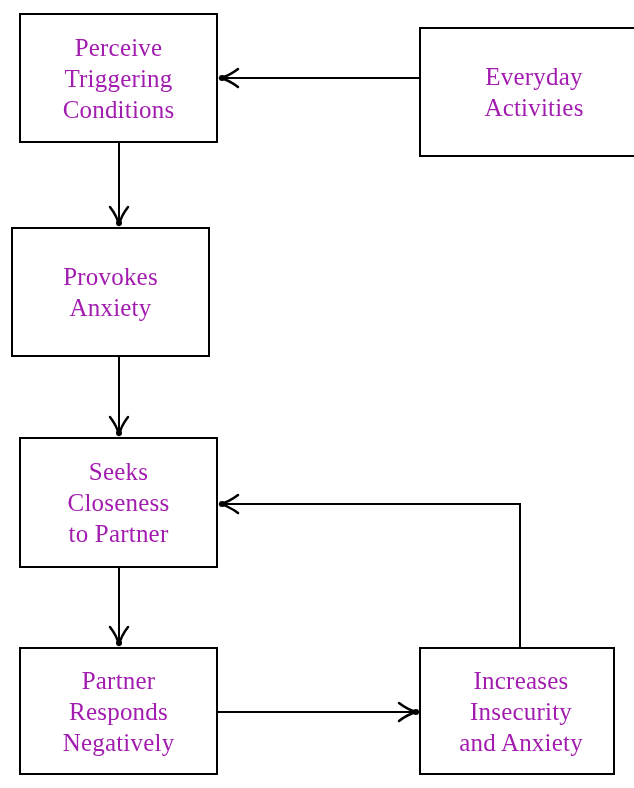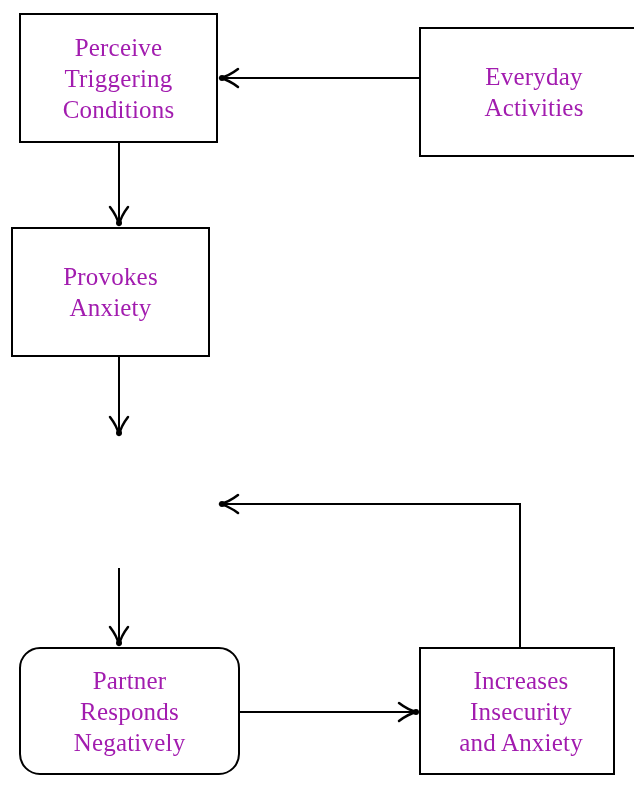--- a/index.html
+++ b/index.html
@@ -36,21 +36,21 @@
   .node-label {
     white-space: pre-line;
     font-size: 25px;
     line-height: 31px;
     letter-spacing: 0.2px;
   }
   #node-perceive   { left: 19px;  top: 13px;  width: 199px; height: 130px; }
   #node-everyday   { left: 419px; top: 27px;  width: 230px; height: 130px; }
   #node-provokes   { left: 11px;  top: 227px; width: 199px; height: 130px; }
   #node-seeks      { left: 19px;  top: 437px; width: 199px; height: 131px; }
-  #node-partner    { left: 19px;  top: 647px; width: 221px; height: 128px; border-radius: 21px; }
+  #node-partner    { left: 19px;  top: 647px; width: 199px; height: 128px; }
   #node-increases  { left: 419px; top: 647px; width: 196px; height: 128px; padding-left: 8px; }
 </style>
 </head>
 <body>
 
 <div class="canvas">
 
   <svg class="arrow-layer" width="634" height="788" viewBox="0 0 634 788" stroke="#000000" fill="none" stroke-width="2">
 
     <g>
@@ -99,20 +99,25 @@
   <div class="node" id="node-everyday">
     <span class="node-label">Everyday
 Activities</span>
   </div>
 
   <div class="node" id="node-provokes">
     <span class="node-label">Provokes
 Anxiety</span>
   </div>
 
+  <div class="node" id="node-seeks">
+    <span class="node-label">Seeks
+Closeness
+to Partner</span>
+  </div>
 
   <div class="node" id="node-partner">
     <span class="node-label">Partner
 Responds
 Negatively</span>
   </div>
 
   <div class="node" id="node-increases">
     <span class="node-label">Increases
 Insecurity

